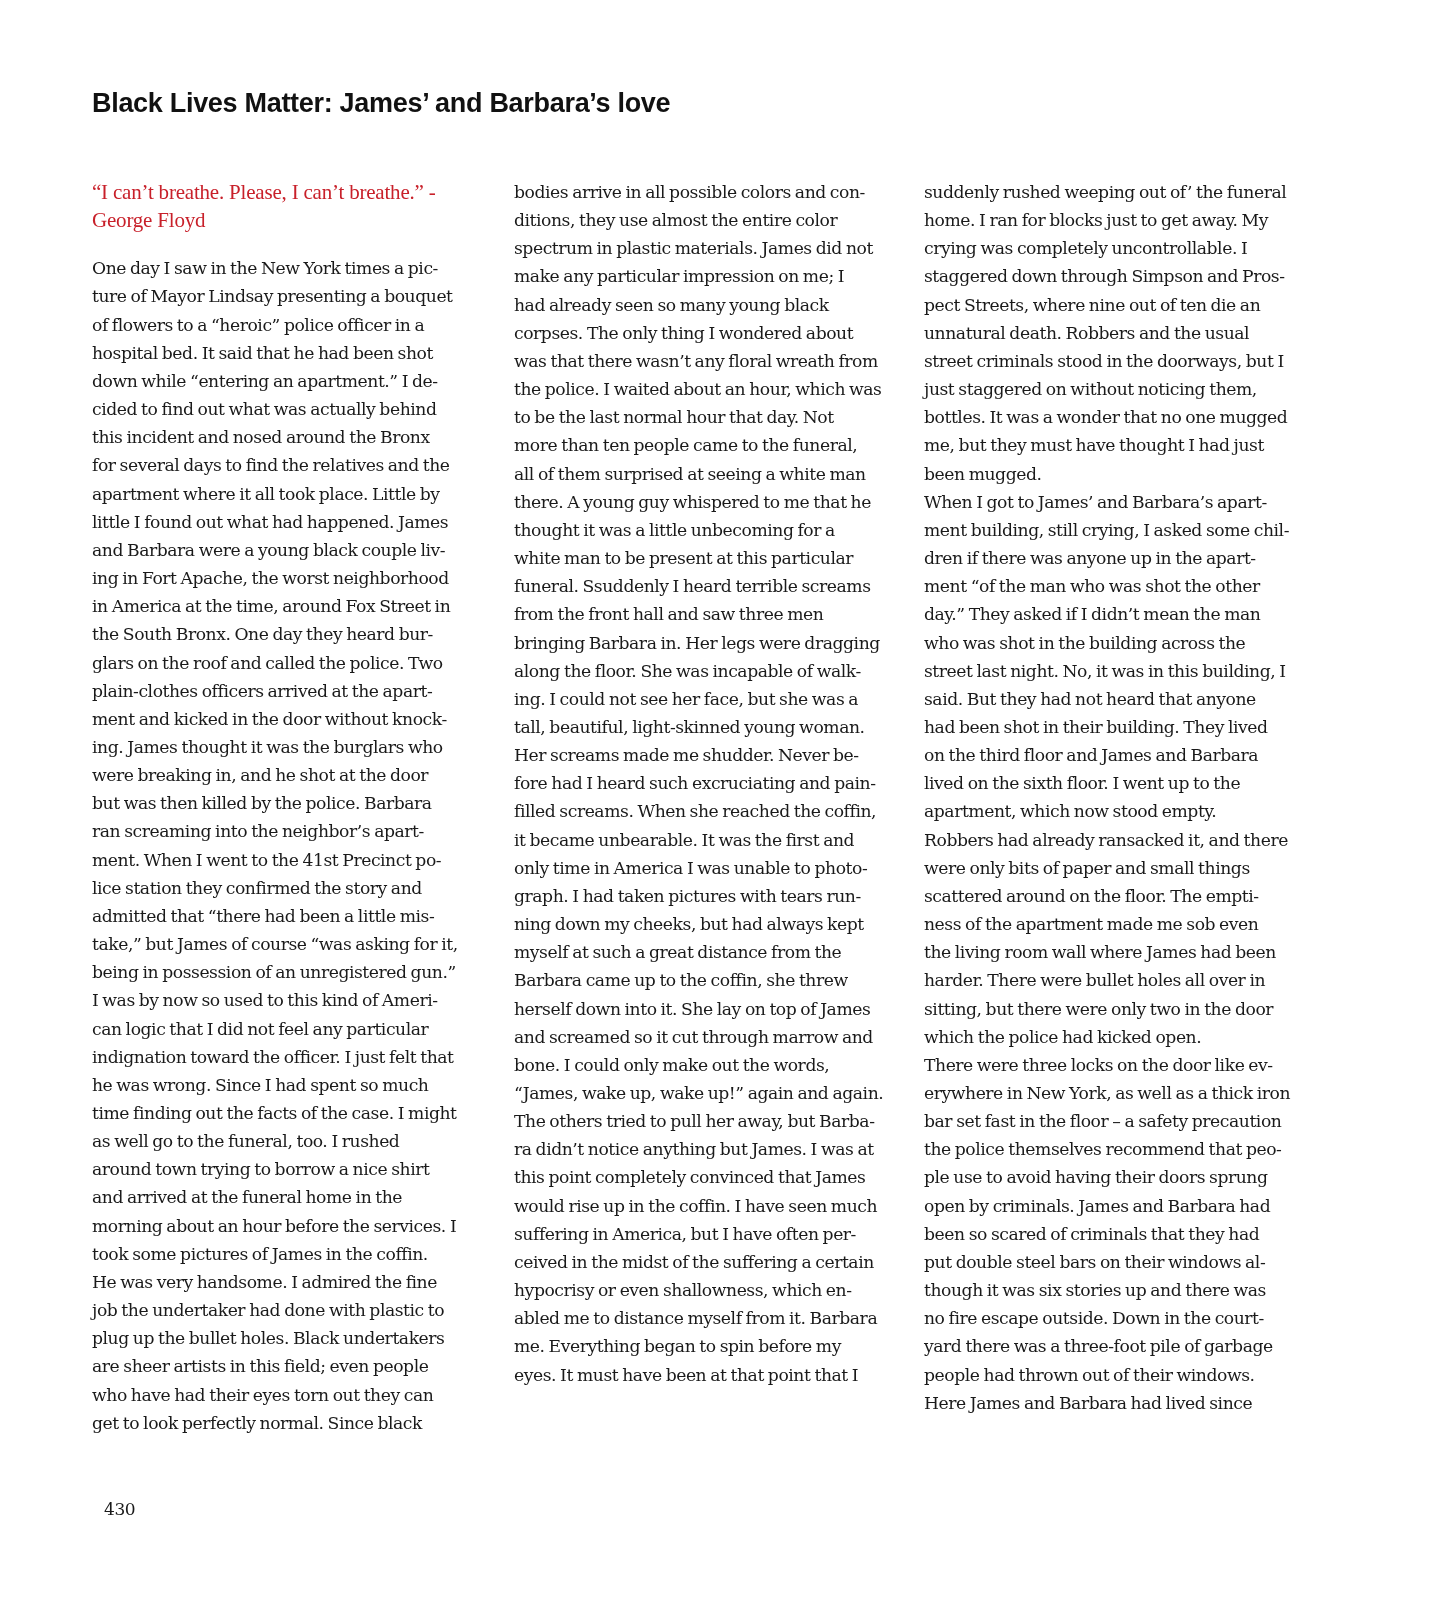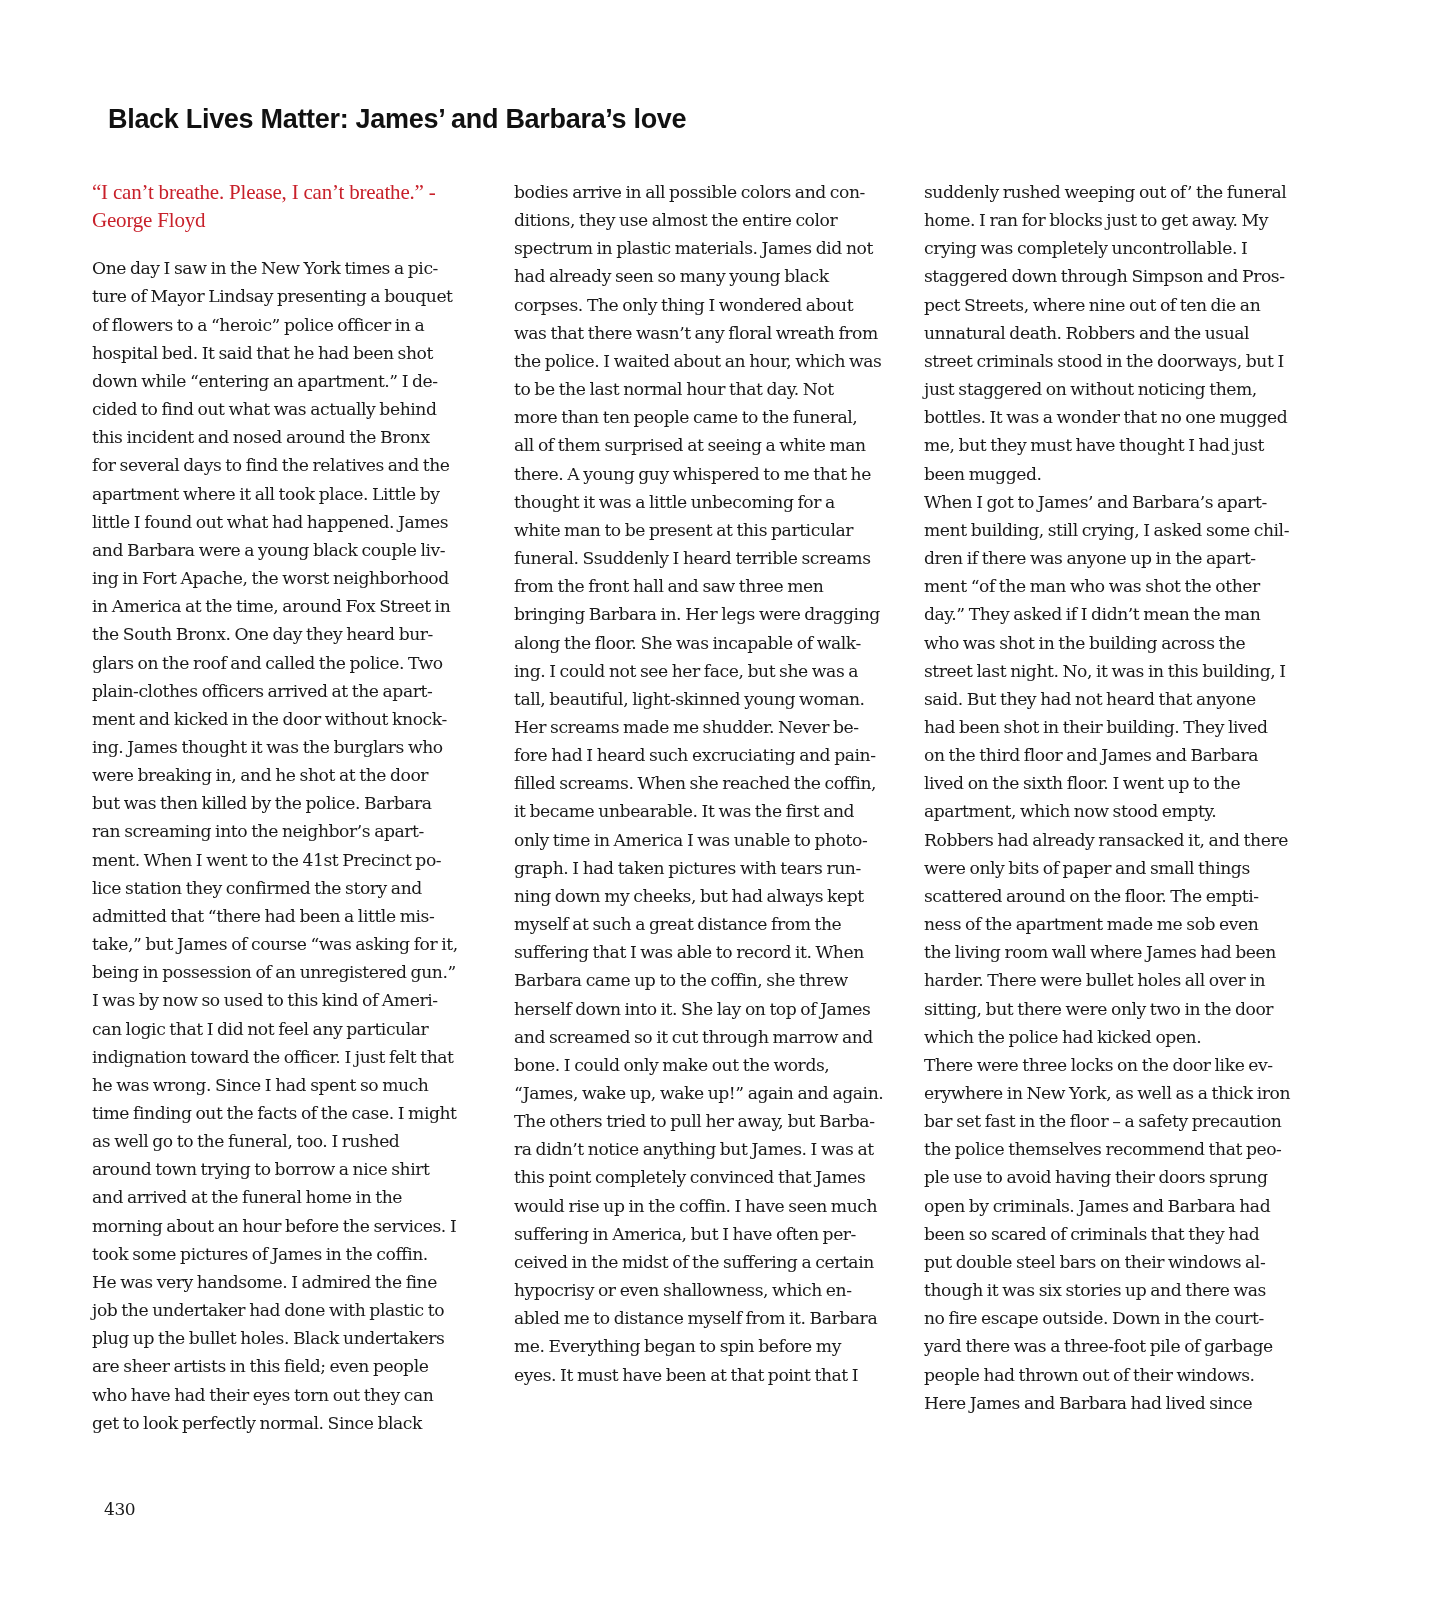--- a/index.html
+++ b/index.html
@@ -11,21 +11,21 @@
       width: 1447px;
       height: 1618px;
       position: relative;
       overflow: hidden;
       color: #1a1a1a;
     }
     .page-title {
       position: absolute;
       left: 92px;
       top: 88px;
-      margin: 16px;
+      margin: 0;
       font-family: "Liberation Sans", sans-serif;
       font-weight: bold;
       font-size: 27px;
       letter-spacing: -0.3px;
       color: #111111;
       white-space: nowrap;
     }
     .column {
       position: absolute;
       top: 178px;
@@ -117,20 +117,21 @@
       <span class="line">who have had their eyes torn out they can</span>
       <span class="line">get to look perfectly normal. Since black</span>
     </div>
 </div>
 
 <div class="column col-2">
   <div class="column-body">
       <span class="line">bodies arrive in all possible colors and con-</span>
       <span class="line">ditions, they use almost the entire color</span>
       <span class="line">spectrum in plastic materials. James did not</span>
+      <span class="line">make any particular impression on me; I</span>
       <span class="line">had already seen so many young black</span>
       <span class="line">corpses. The only thing I wondered about</span>
       <span class="line">was that there wasn’t any floral wreath from</span>
       <span class="line">the police. I waited about an hour, which was</span>
       <span class="line">to be the last normal hour that day. Not</span>
       <span class="line">more than ten people came to the funeral,</span>
       <span class="line">all of them surprised at seeing a white man</span>
       <span class="line">there. A young guy whispered to me that he</span>
       <span class="line">thought it was a little unbecoming for a</span>
       <span class="line">white man to be present at this particular</span>
@@ -141,21 +142,20 @@
       <span class="line">ing. I could not see her face, but she was a</span>
       <span class="line">tall, beautiful, light-skinned young woman.</span>
       <span class="line">Her screams made me shudder. Never be-</span>
       <span class="line">fore had I heard such excruciating and pain-</span>
       <span class="line">filled screams. When she reached the coffin,</span>
       <span class="line">it became unbearable. It was the first and</span>
       <span class="line">only time in America I was unable to photo-</span>
       <span class="line">graph. I had taken pictures with tears run-</span>
       <span class="line">ning down my cheeks, but had always kept</span>
       <span class="line">myself at such a great distance from the</span>
-      <span class="line">suffering that I was able to record it. When</span>
       <span class="line">Barbara came up to the coffin, she threw</span>
       <span class="line">herself down into it. She lay on top of James</span>
       <span class="line">and screamed so it cut through marrow and</span>
       <span class="line">bone. I could only make out the words,</span>
       <span class="line">“James, wake up, wake up!” again and again.</span>
       <span class="line">The others tried to pull her away, but Barba-</span>
       <span class="line">ra didn’t notice anything but James. I was at</span>
       <span class="line">this point completely convinced that James</span>
       <span class="line">would rise up in the coffin. I have seen much</span>
       <span class="line">suffering in America, but I have often per-</span>

